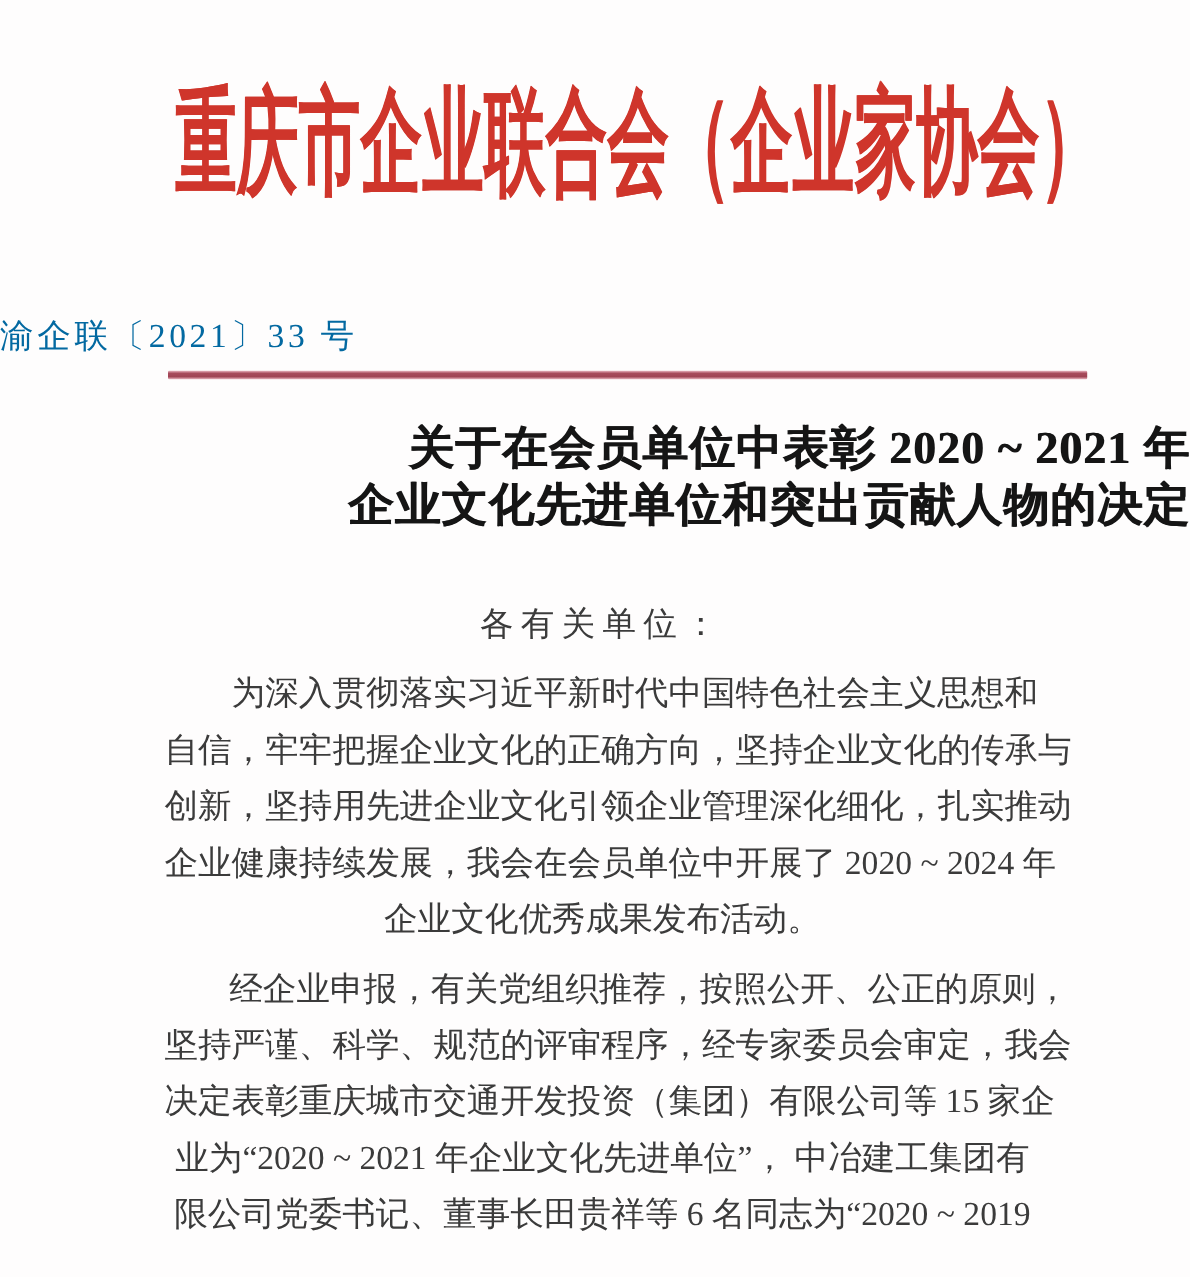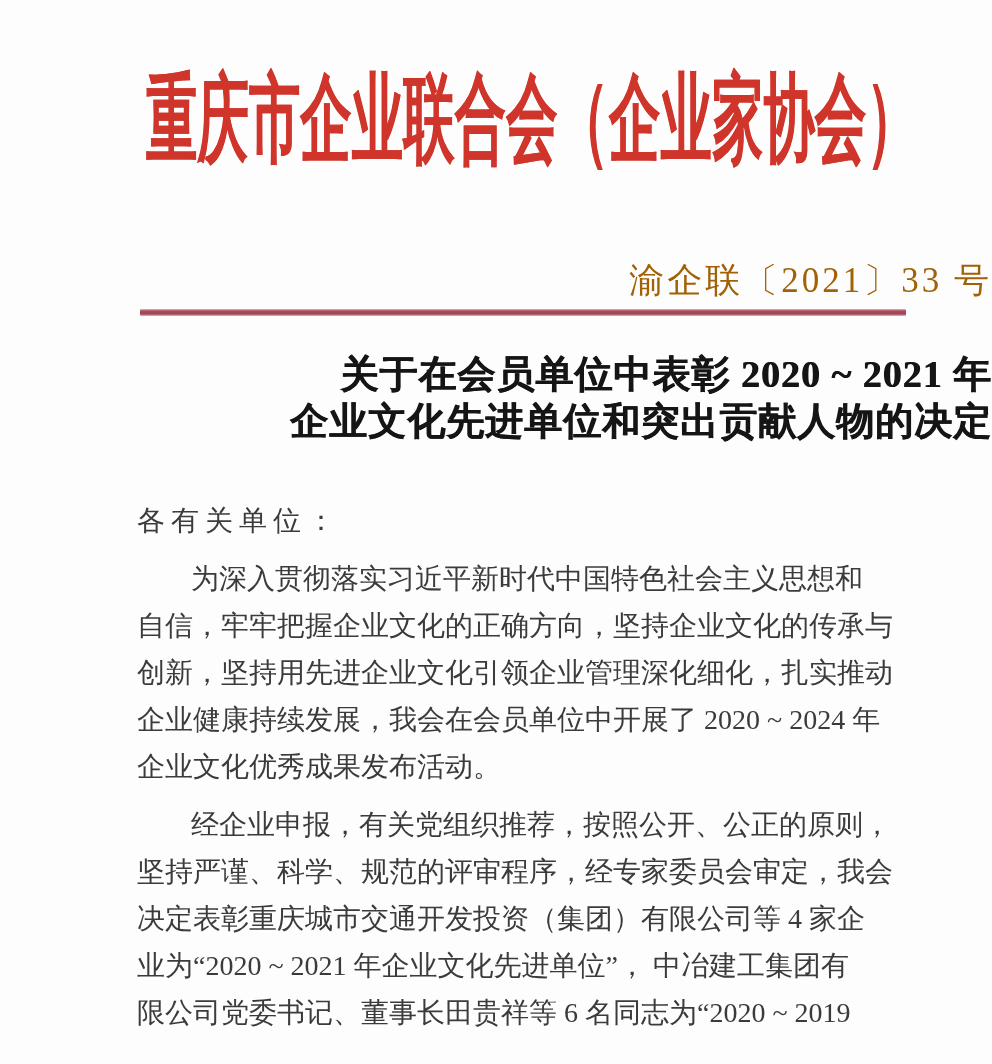--- a/index.html
+++ b/index.html
@@ -36,24 +36,24 @@
     transform-origin: left center;
     letter-spacing: 1px;
     text-shadow: 1px 0 0 currentColor;
   }
   
   .doc-number {
     position: absolute;
     top: 264px;
     left: 0;
     width: 100%;
-    text-align: right;
-    font-size: 35px;
+    text-align: left;
+    font-size: 28px;
     line-height: 34px;
-    color: #a16207;
+    color: #0369a1;
     letter-spacing: 3px;
   }
   
   .red-divider {
     position: absolute;
     top: 309px;
     left: 140px;
     width: 766px;
     height: 7px;
     background: linear-gradient(to bottom, #e8b3be, #a74b5c 30%, #9f4454 70%, #e8b3be);
@@ -78,20 +78,21 @@
   }
   
   .doc-body {
     position: absolute;
     top: 497px;
     left: 137px;
     width: 730px;
     font-size: 28px;
     line-height: 47px;
     color: #3b3b3b;
+    text-align: center;
   }
   .body-line {
     white-space: nowrap;
     letter-spacing: 0;
   }
   .body-line.indent {
     text-indent: 54px;
     margin-top: 11px;
   }
   .salutation {
@@ -118,18 +119,18 @@
 
   <div class="doc-body">
     <div class="body-line salutation">各有关单位：</div>
     <div class="body-line indent">为深入贯彻落实习近平新时代中国特色社会主义思想和</div>
     <div class="body-line">自信，牢牢把握企业文化的正确方向，坚持企业文化的传承与</div>
     <div class="body-line">创新，坚持用先进企业文化引领企业管理深化细化，扎实推动</div>
     <div class="body-line">企业健康持续发展，我会在会员单位中开展了 2020 ~ 2024 年</div>
     <div class="body-line">企业文化优秀成果发布活动。</div>
     <div class="body-line indent">经企业申报，有关党组织推荐，按照公开、公正的原则，</div>
     <div class="body-line">坚持严谨、科学、规范的评审程序，经专家委员会审定，我会</div>
-    <div class="body-line">决定表彰重庆城市交通开发投资（集团）有限公司等 4 家企</div>
+    <div class="body-line">决定表彰重庆城市交通开发投资（集团）有限公司等 15 家企</div>
     <div class="body-line">业为“2020 ~ 2021 年企业文化先进单位”，  中冶建工集团有</div>
     <div class="body-line">限公司党委书记、董事长田贵祥等 6 名同志为“2020 ~ 2019</div>
   </div>
 
 </div>
 
 </body></html>

